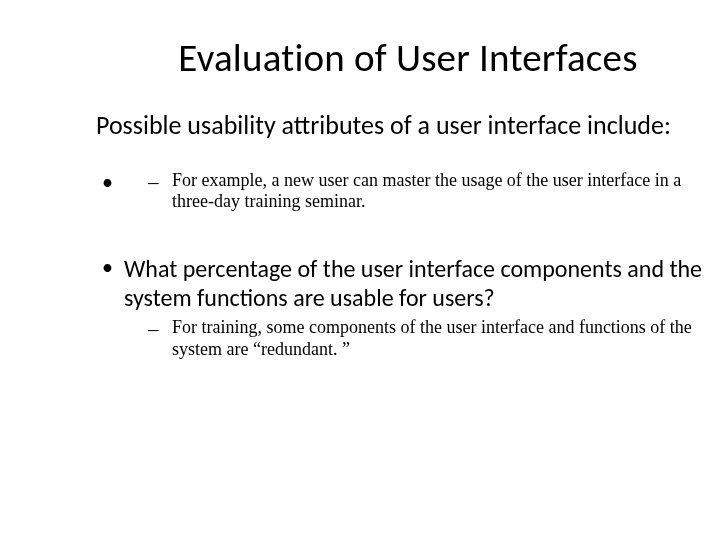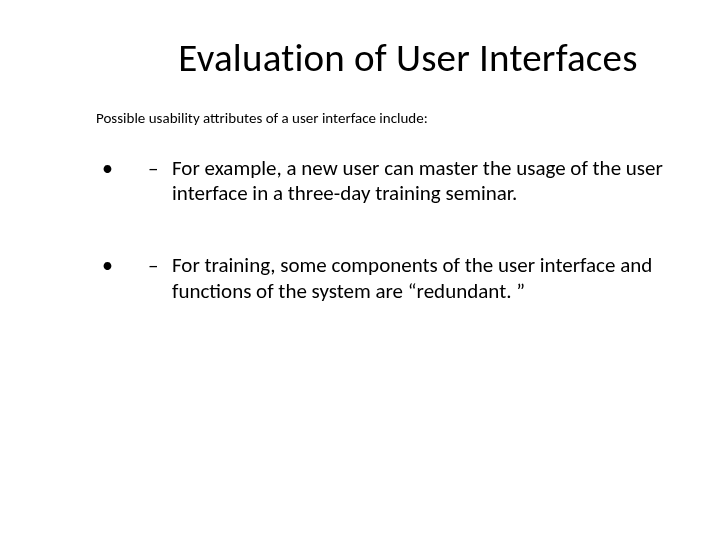--- a/index.html
+++ b/index.html
@@ -19,21 +19,21 @@
     margin-left: 48px;
   }
   .title {
     text-align: center;
     font-size: 39px;
     font-weight: 400;
     margin: 14px 0 28px 0;
     letter-spacing: 0.2px;
   }
   .intro {
-    font-size: 15px;
+    font-size: 26px;
     margin: 0 0 28px 0;
     line-height: 1.25;
   }
   ul.level1 {
     list-style: none;
     padding: 0;
     margin: 0;
   }
   ul.level1 > li {
     position: relative;
@@ -51,22 +51,23 @@
   }
   ul.level2 {
     list-style: none;
     padding: 0;
     margin: 4px 0 24px 0;
   }
   ul.level2 > li {
     position: relative;
     padding-left: 28px;
     margin-left: 20px;
-    font-size: 21px;
+    font-size: 18px;
     line-height: 1.22;
+    font-family: Liberation Serif, serif;
   }
   ul.level2 > li::before {
     content: "–";
     position: absolute;
     left: 4px;
     top: 0;
     font-size: 21px;
   }
   .gap {
     height: 18px;
@@ -86,20 +87,21 @@
           <span>For example, a new user can master the usage of  the user interface in a three-day training seminar.</span>
         </li>
       </ul>
     </li>
   </ul>
 
   <div class="gap"></div>
 
   <ul class="level1">
     <li>
+      <span>What percentage of the user interface components and the system functions are usable for users?</span>
       <ul class="level2">
         <li>
           <span>For training, some components of the user interface and functions of the system are “redundant. ”</span>
         </li>
       </ul>
     </li>
   </ul>
 </div>
 
 </body></html>

